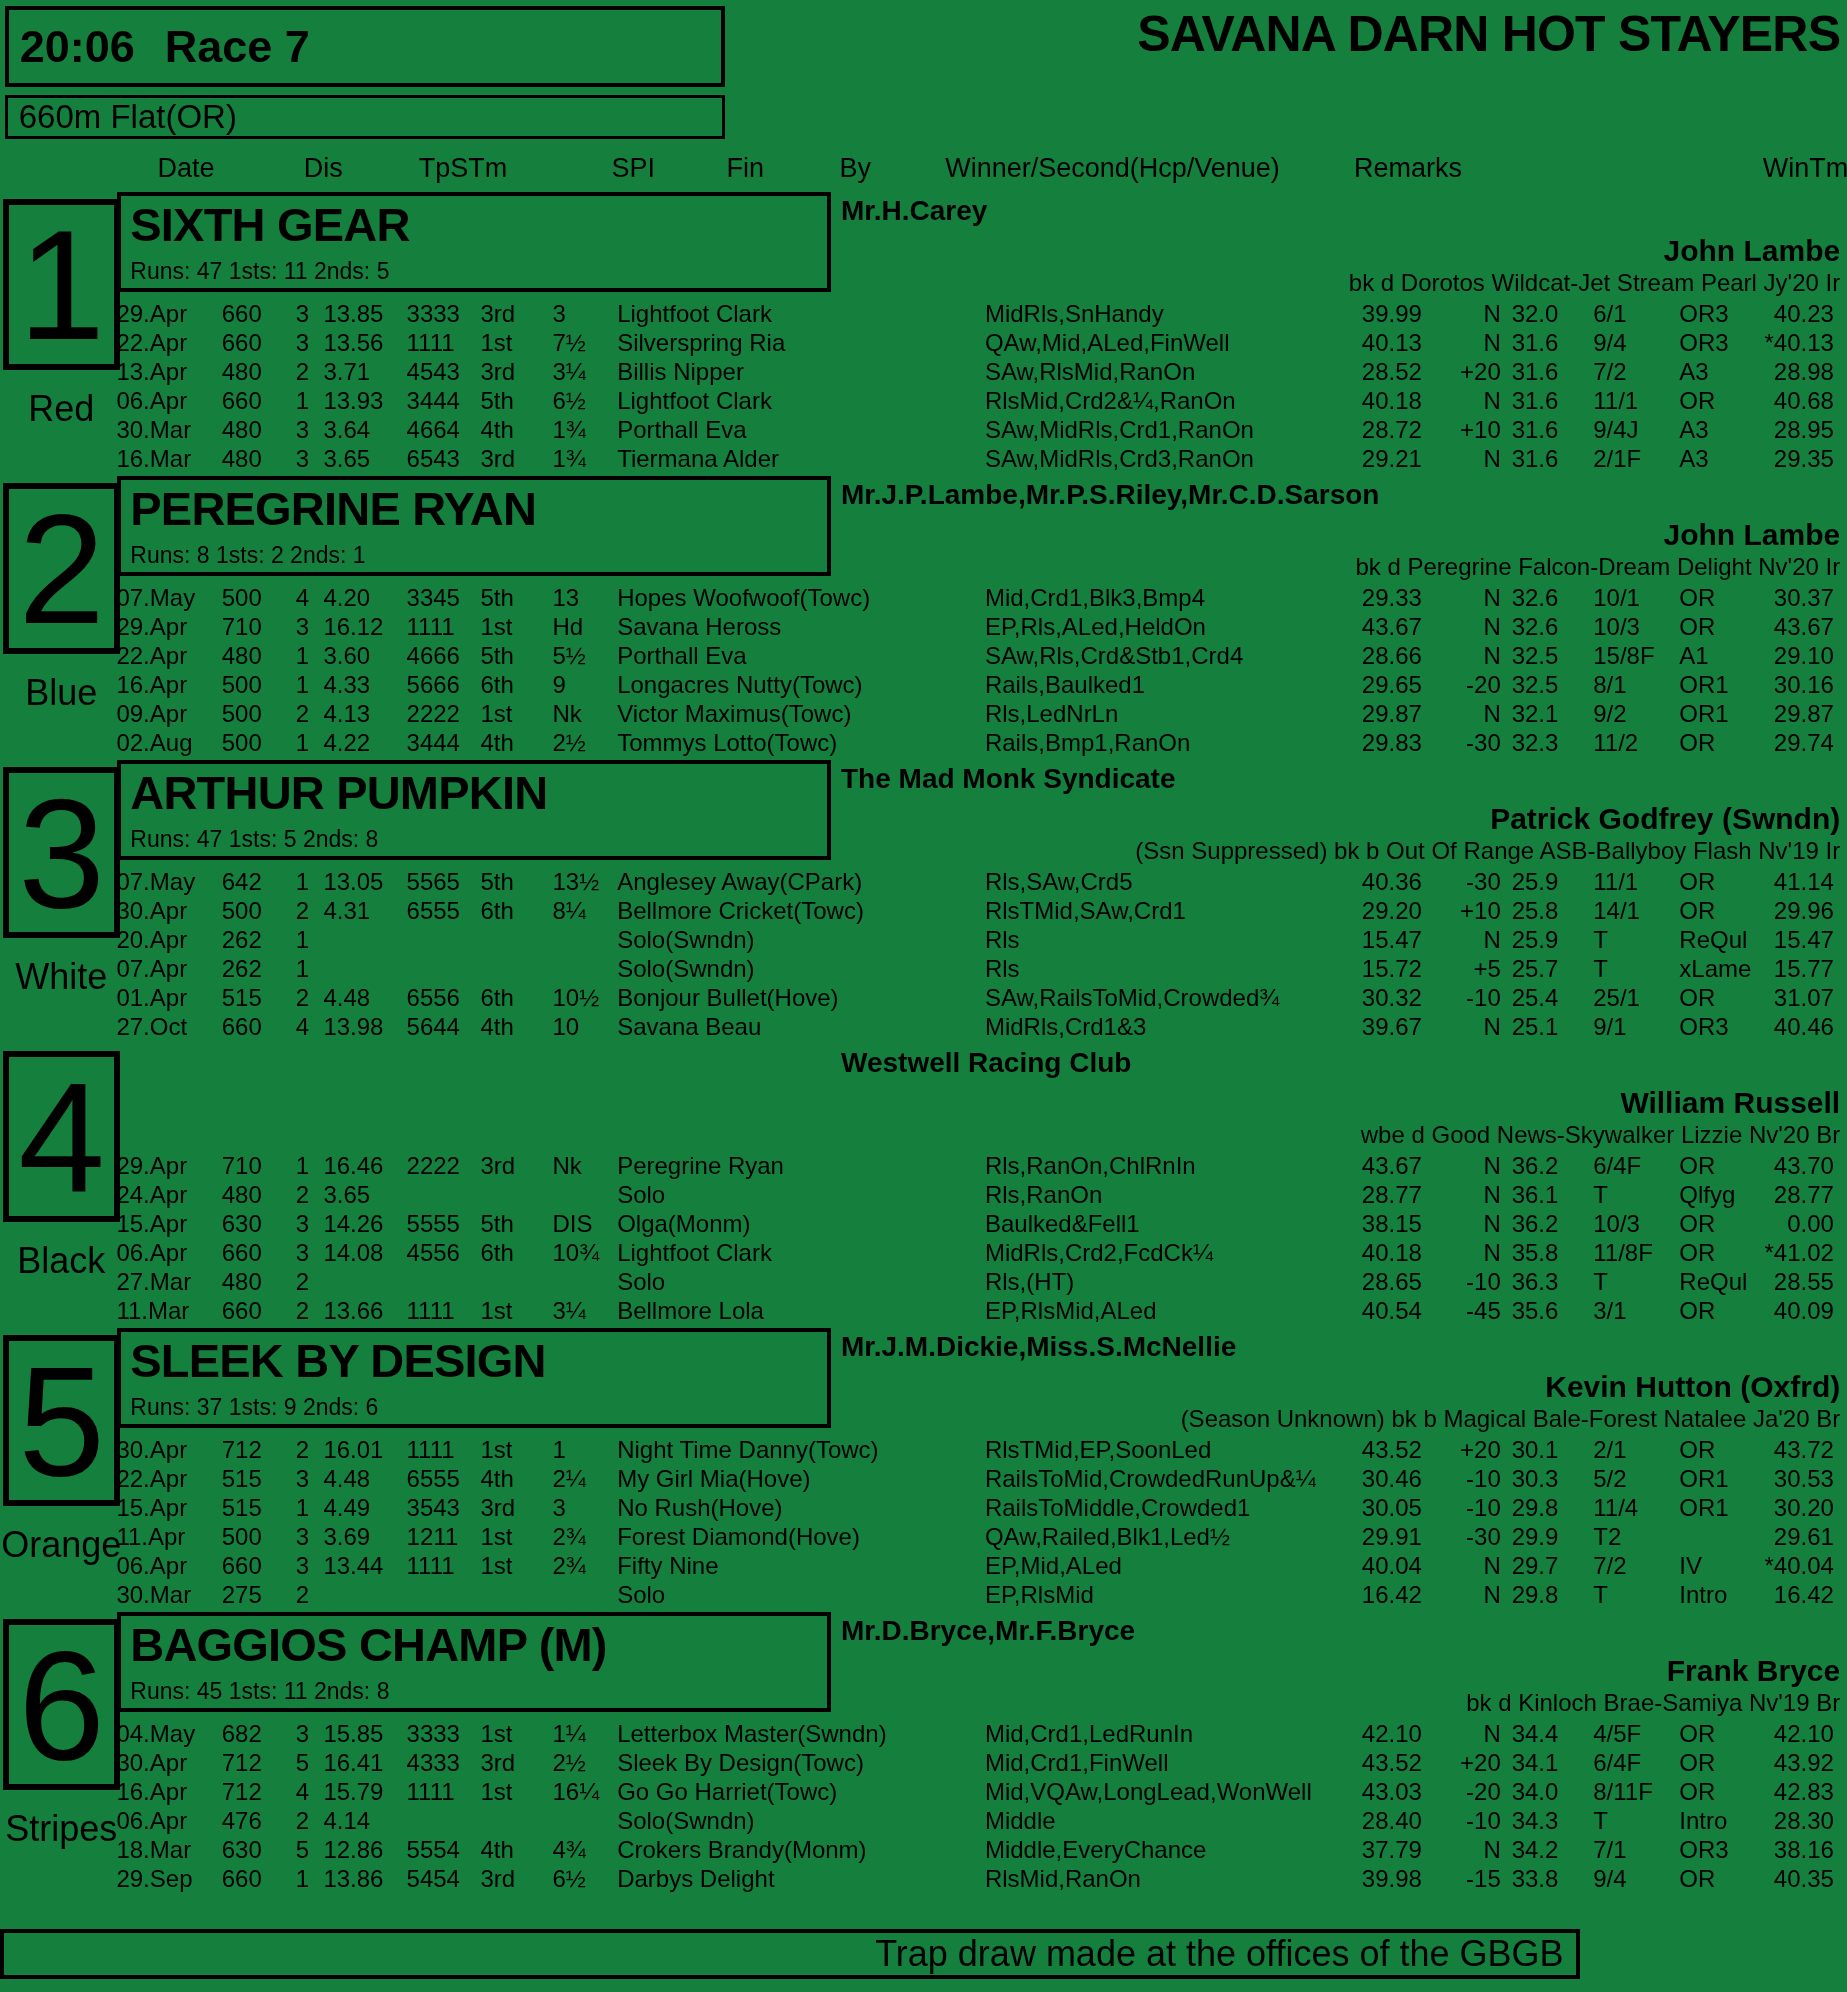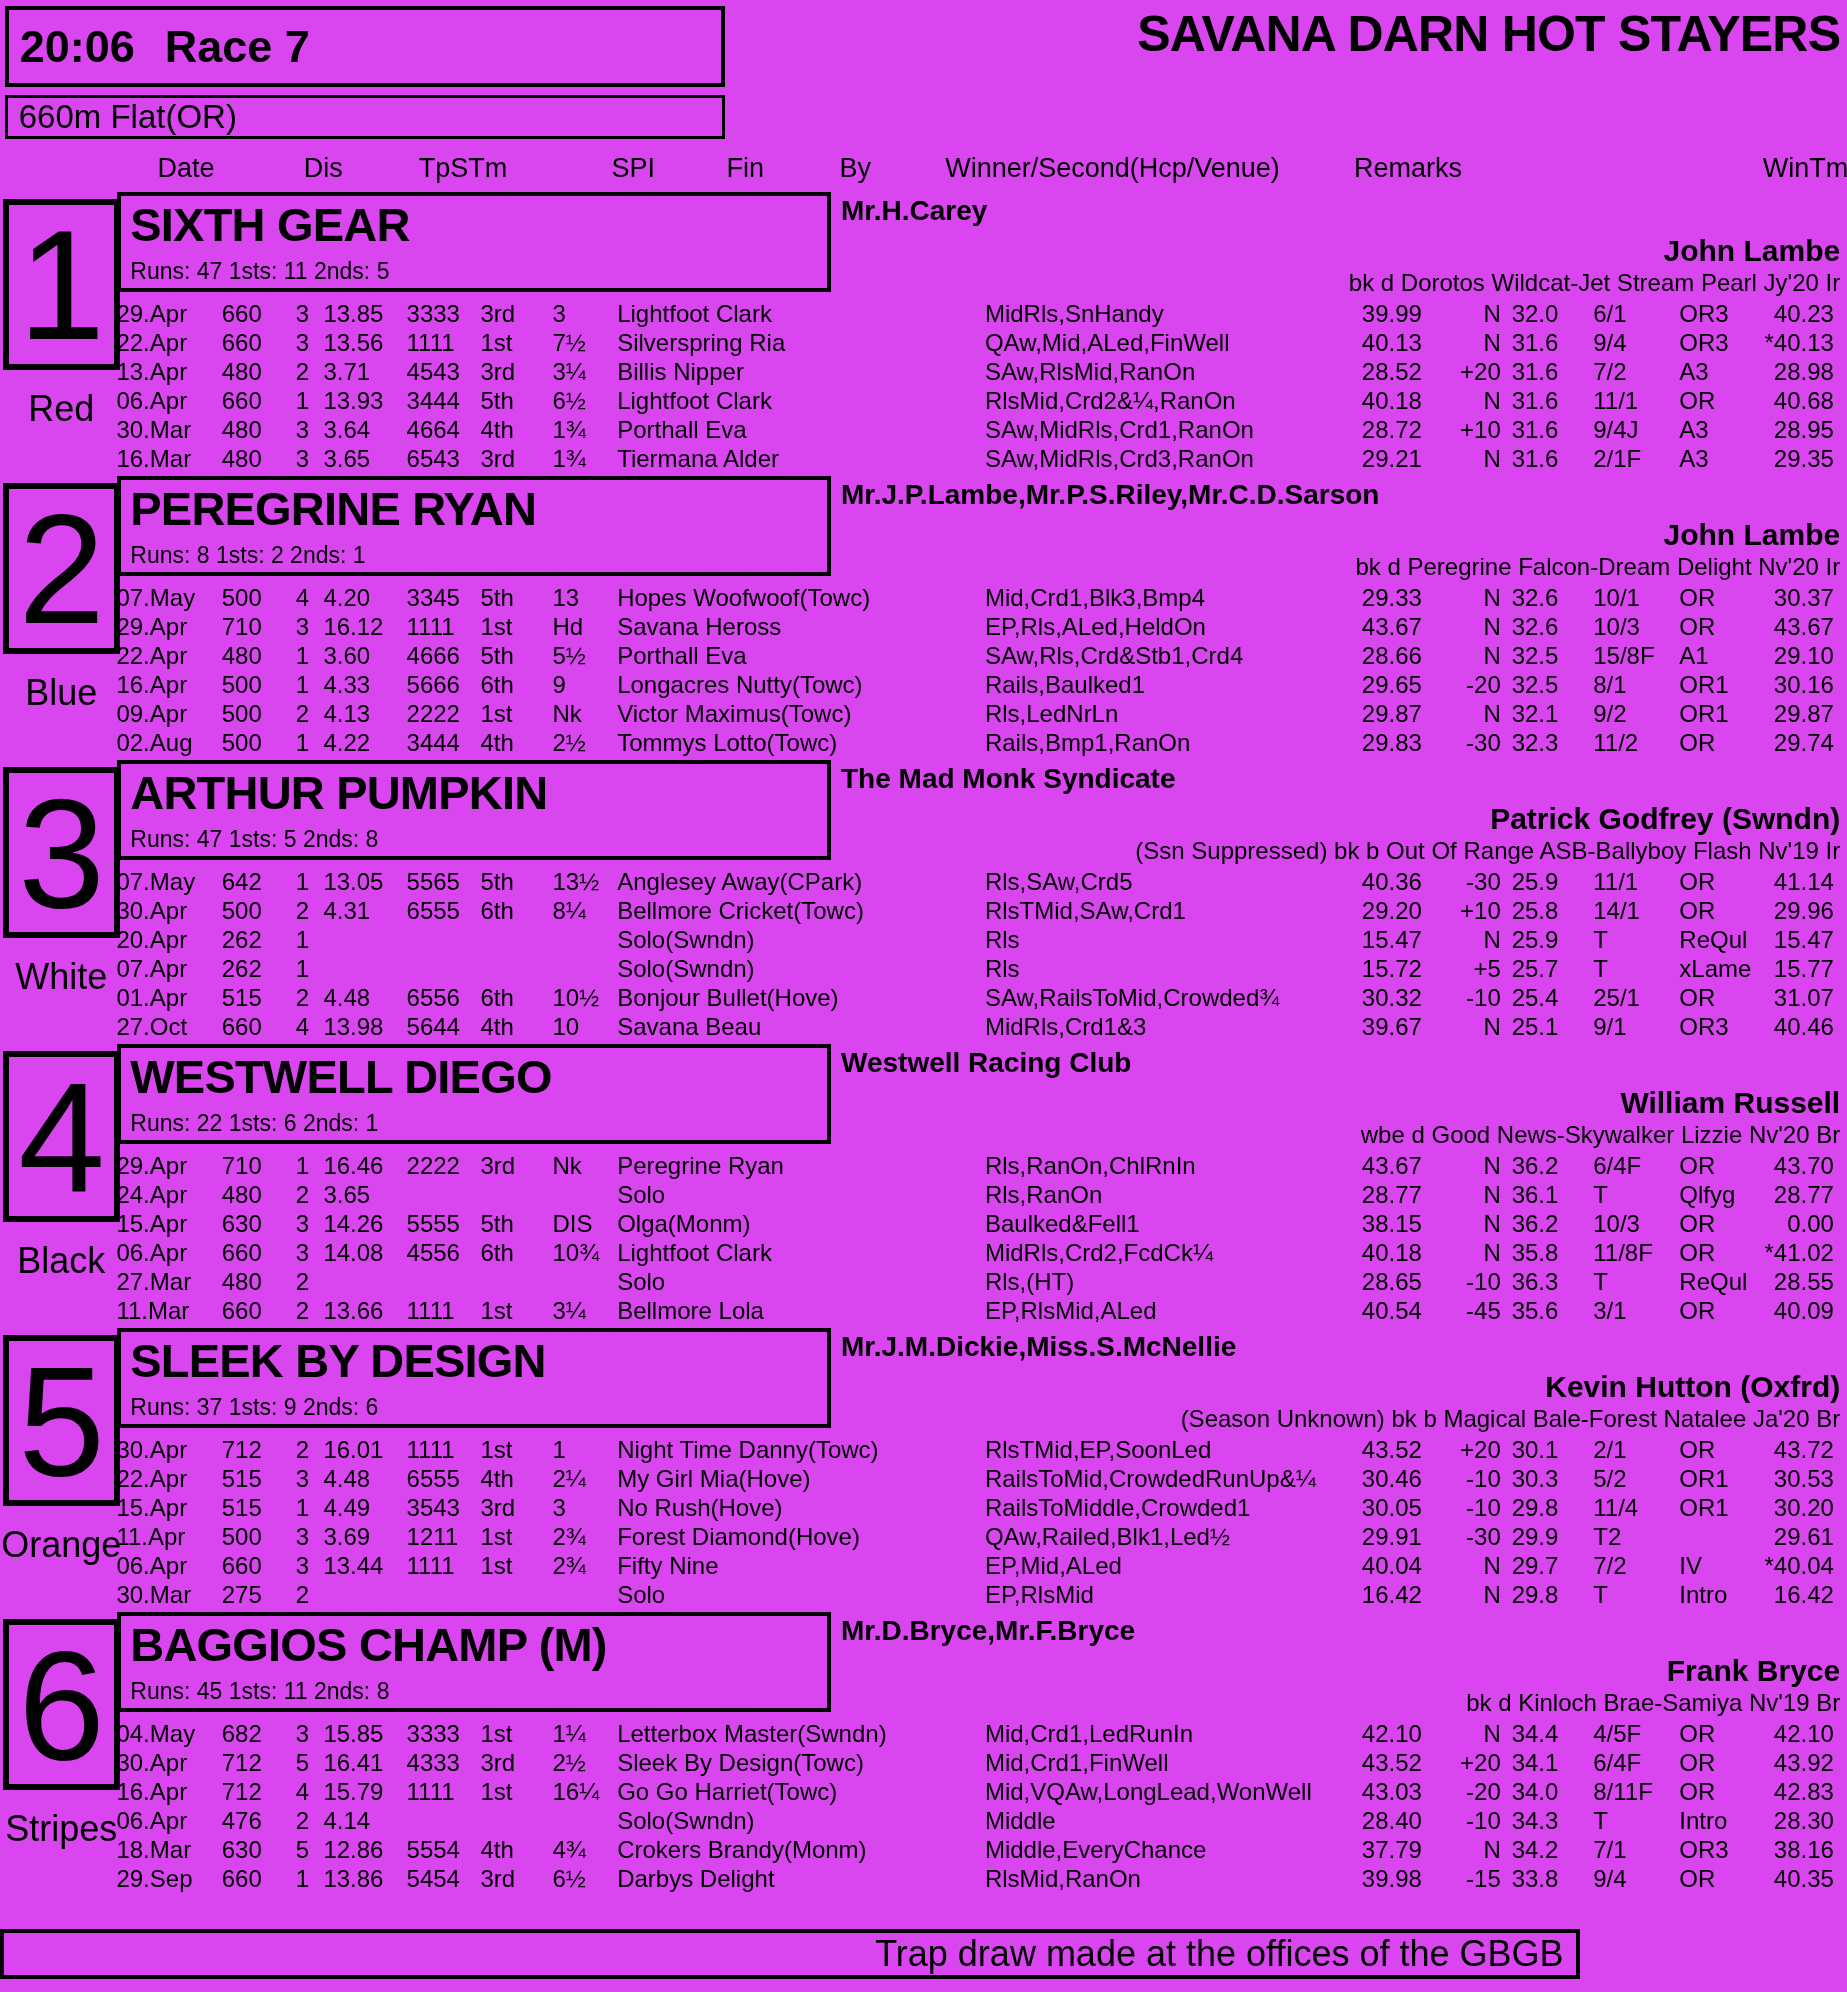--- a/index.html
+++ b/index.html
@@ -1,16 +1,16 @@
 <!DOCTYPE html>
 <html style="font-size:12.5px"><head>
 <meta charset="utf-8">
 <style>
   html,body{margin:0;padding:0;background:#fff;}
-  .page{position:relative;width:1848px;height:1992px;background:#d946ef;color:#000;
+  .page{position:relative;width:1848px;height:1992px;background:#15803d;color:#000;
         font-family:"Liberation Sans","DejaVu Sans",sans-serif;overflow:hidden;}
   .race-box{position:absolute;left:4.7px;top:6.2px;width:720px;height:81px;border:4.7px solid #000;
             box-sizing:border-box;display:flex;align-items:center;}
   .race-time{font-size:45px;font-weight:bold;margin-left:11px;white-space:nowrap;}
   .race-num{font-size:45px;font-weight:bold;margin-left:30px;white-space:nowrap;}
   .dist-box{position:absolute;left:4.7px;top:95px;width:720px;height:44px;border:3.9px solid #000;
             box-sizing:border-box;display:flex;align-items:center;
             font-size:33px;padding:0 11px;white-space:nowrap;}
   .race-title{position:absolute;right:7.8px;top:4.7px;font-size:50px;font-weight:bold;white-space:nowrap;letter-spacing:-0.8px;}
   .race-prizes{position:absolute;right:7.8px;top:62px;font-size:33px;white-space:nowrap;}
@@ -450,24 +450,20 @@
             <span class="c-calctm">40.46</span>
           </div>
         </div>
   </div>
 
   <div class="dog-block">
     <div class="trap-box">
       <span>4</span>
     </div>
     <div class="trap-color">Black</div>
-    <div class="name-box">
-      <div class="dog-name">WESTWELL DIEGO</div>
-      <div class="runs">Runs: 22 1sts: 6 2nds: 1</div>
-    </div>
     <div class="owner">Westwell Racing Club</div>
     <div class="trainer">William Russell</div>
     <div class="breeding">wbe d Good News-Skywalker Lizzie Nv'20 Br</div>
     <div class="form-rows">
           <div class="frow grid">
             <span></span>
             <span class="c-date">29.Apr</span>
             <span class="c-dis">710</span>
             <span class="c-tp">1</span>
             <span class="c-stm">16.46</span>

